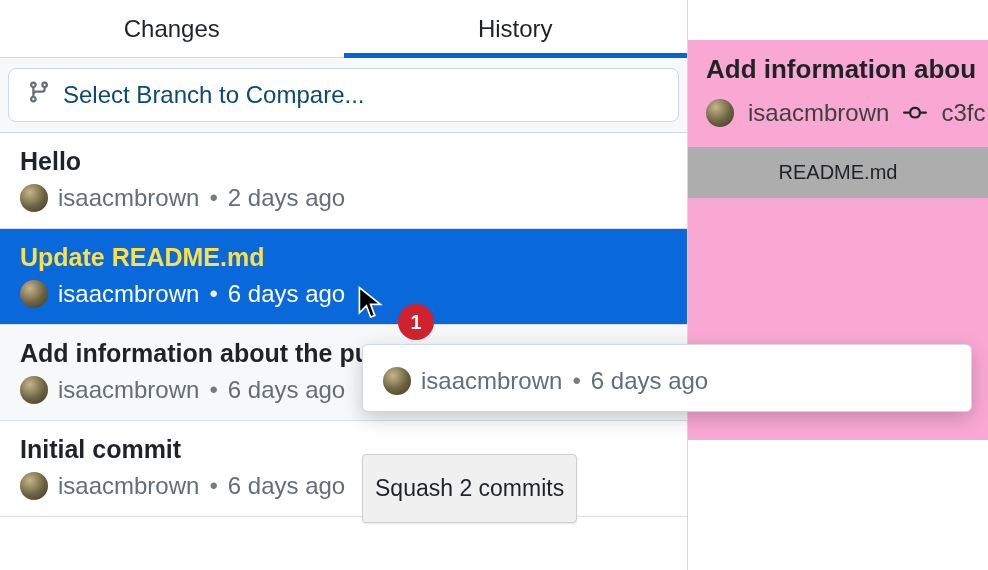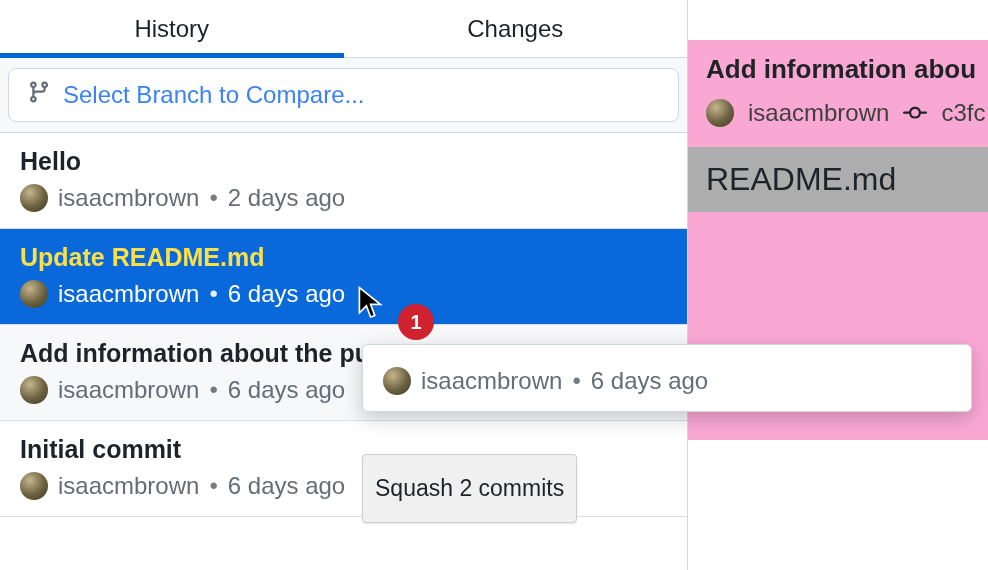--- a/index.html
+++ b/index.html
@@ -57,21 +57,21 @@
     }
     .compare {
       display: flex;
       align-items: center;
       gap: 12px;
       height: 54px;
       padding: 0 18px;
       border: 1px solid #d0d7de;
       border-radius: 8px;
       background: #fff;
-      color: #3b82f6;
+      color: #0c4a6e;
       font-size: 24px;
       cursor: pointer;
     }
     .compare svg { flex: 0 0 auto; }
     .commit-list { }
     .commit {
       padding: 14px 20px 16px 20px;
       border-bottom: 1px solid #d8dee4;
       background: #fff;
       cursor: pointer;
@@ -130,22 +130,23 @@
       gap: 14px;
       margin-top: 14px;
       font-size: 24px;
       color: #3f3f3f;
     }
     .sha-icon { display: inline-flex; align-items: center; }
     .file-row {
       margin-top: 20px;
       background: #adadad;
       padding: 14px 18px;
-      font-size: 32px;
-      color: #1f2328;
+      font-size: 20px;
+      color: #1f2328;
+      text-align: center;
     }
 
     
     .drag-card {
       position: absolute;
       left: 362px;
       top: 344px;
       width: 610px;
       background: #fff;
       border: 1px solid #d0d7de;
@@ -194,25 +195,25 @@
     }
     .cursor svg { display: block; }
   </style>
 </head>
 <body>
 
 <div class="app">
   <div class="sidebar">
 
     <div class="tabs">
+      <div class="tab">
+        <span>Changes</span>
+      </div>
       <div class="tab active">
         <span>History</span>
-      </div>
-      <div class="tab">
-        <span>Changes</span>
       </div>
     </div>
 
     <div class="compare-wrap">
       <div class="compare">
         <span>
           <svg width="24" height="24" viewBox="0 0 16 16" fill="#656d76">
             <path d="M9.5 3.25a2.25 2.25 0 1 1 3 2.122V6A2.5 2.5 0 0 1 10 8.5H6a1 1 0 0 0-1 1v1.128a2.251 2.251 0 1 1-1.5 0V5.372a2.25 2.25 0 1 1 1.5 0v1.836A2.493 2.493 0 0 1 6 7h4a1 1 0 0 0 1-1v-.628A2.25 2.25 0 0 1 9.5 3.25Zm-6 0a.75.75 0 1 0 1.5 0 .75.75 0 0 0-1.5 0Zm8.25-.75a.75.75 0 1 0 0 1.5.75.75 0 0 0 0-1.5ZM4.25 12a.75.75 0 1 0 0 1.5.75.75 0 0 0 0-1.5Z"></path>
           </svg>
         </span>

